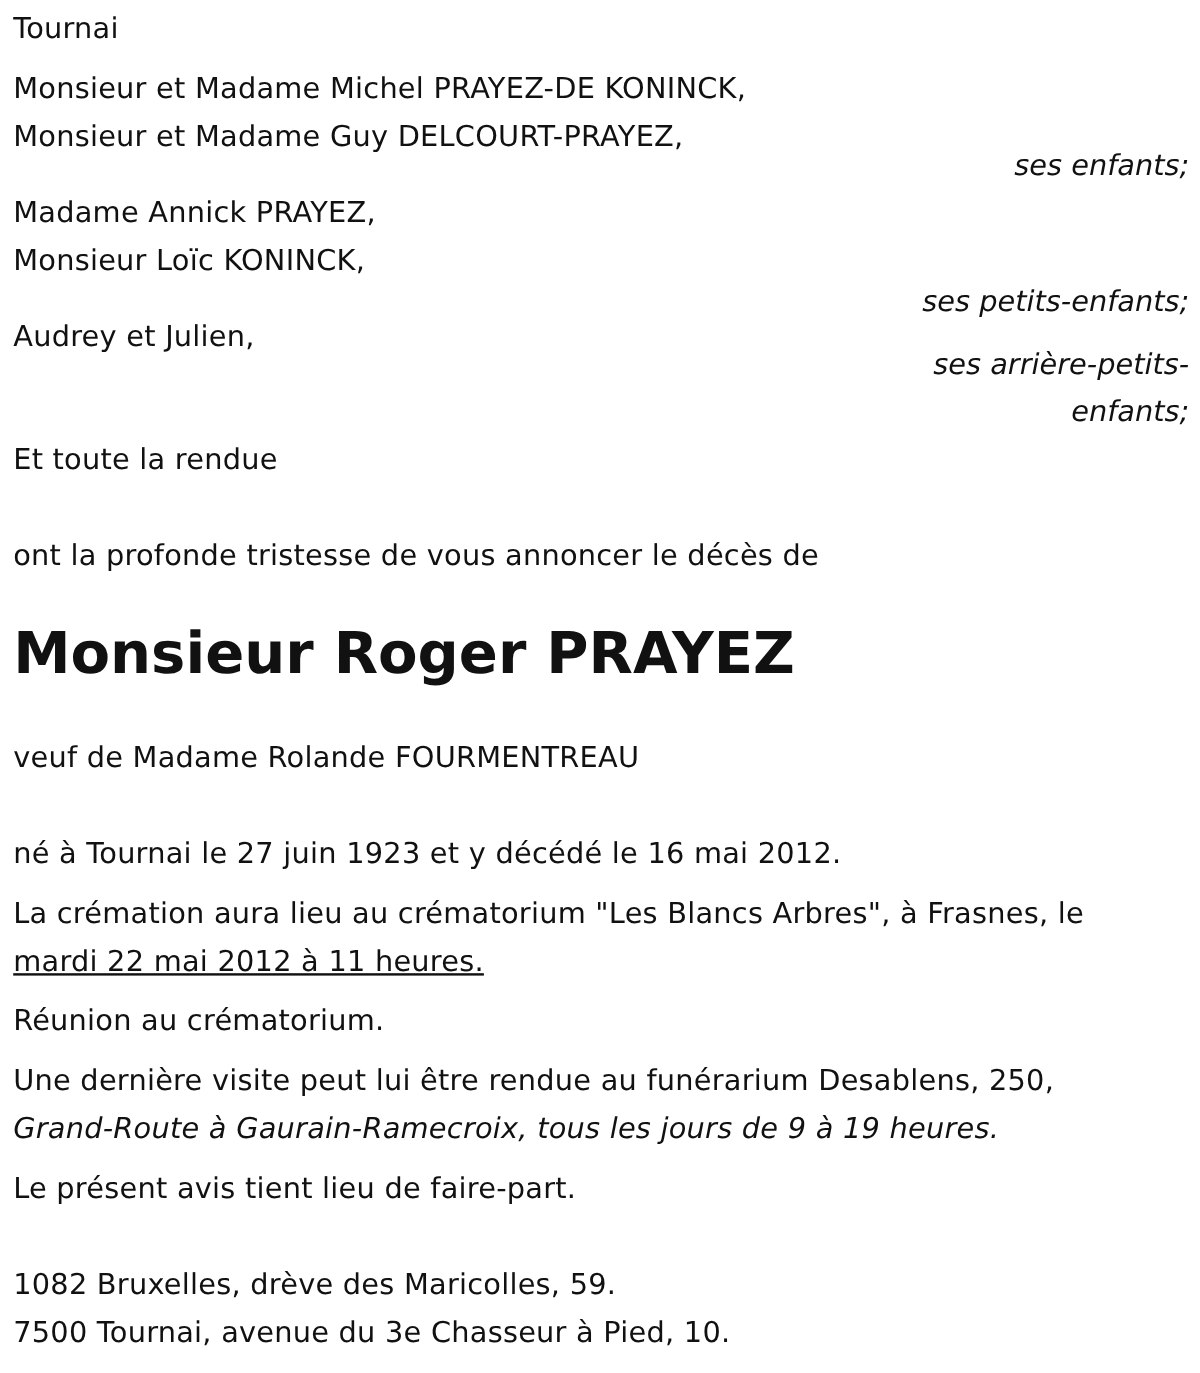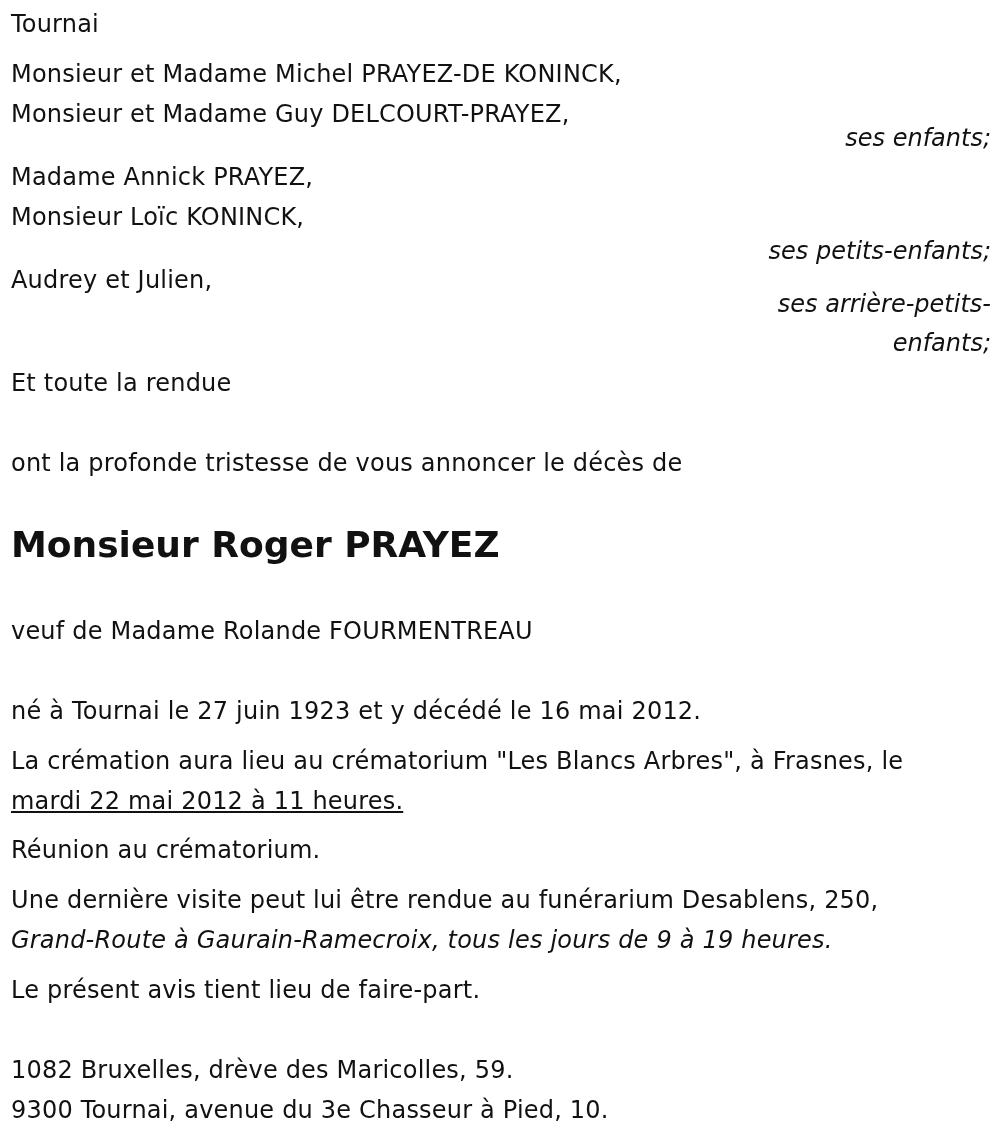--- a/index.html
+++ b/index.html
@@ -34,21 +34,21 @@
       right: 0;
       font-style: italic;
       text-align: right;
       line-height: 28px;
       white-space: nowrap;
     }
     .title {
       position: absolute;
       left: 0;
       font-weight: bold;
-      font-size: 36px;
+      font-size: 48px;
       line-height: 44px;
       white-space: nowrap;
     }
   </style>
 </head>
 <body>
 
 <div class="doc">
 
   <div class="line" style="top:10px;">Tournai</div>
@@ -79,15 +79,15 @@
   <div class="line" style="top:787px;text-decoration:underline;">mardi 22 mai 2012 à 11 heures.</div>
 
   <div class="line" style="top:836px;">Réunion au crématorium.</div>
 
   <div class="line" style="top:886px;">Une dernière visite peut lui être rendue au funérarium Desablens, 250,</div>
   <div class="line" style="top:926px;font-style:italic;">Grand-Route à Gaurain-Ramecroix, tous les jours de 9 à 19 heures.</div>
 
   <div class="line" style="top:976px;">Le présent avis tient lieu de faire-part.</div>
 
   <div class="line" style="top:1056px;">1082 Bruxelles, drève des Maricolles, 59.</div>
-  <div class="line" style="top:1096px;">9300 Tournai, avenue du 3e Chasseur à Pied, 10.</div>
+  <div class="line" style="top:1096px;">7500 Tournai, avenue du 3e Chasseur à Pied, 10.</div>
 
 </div>
 
 </body></html>

